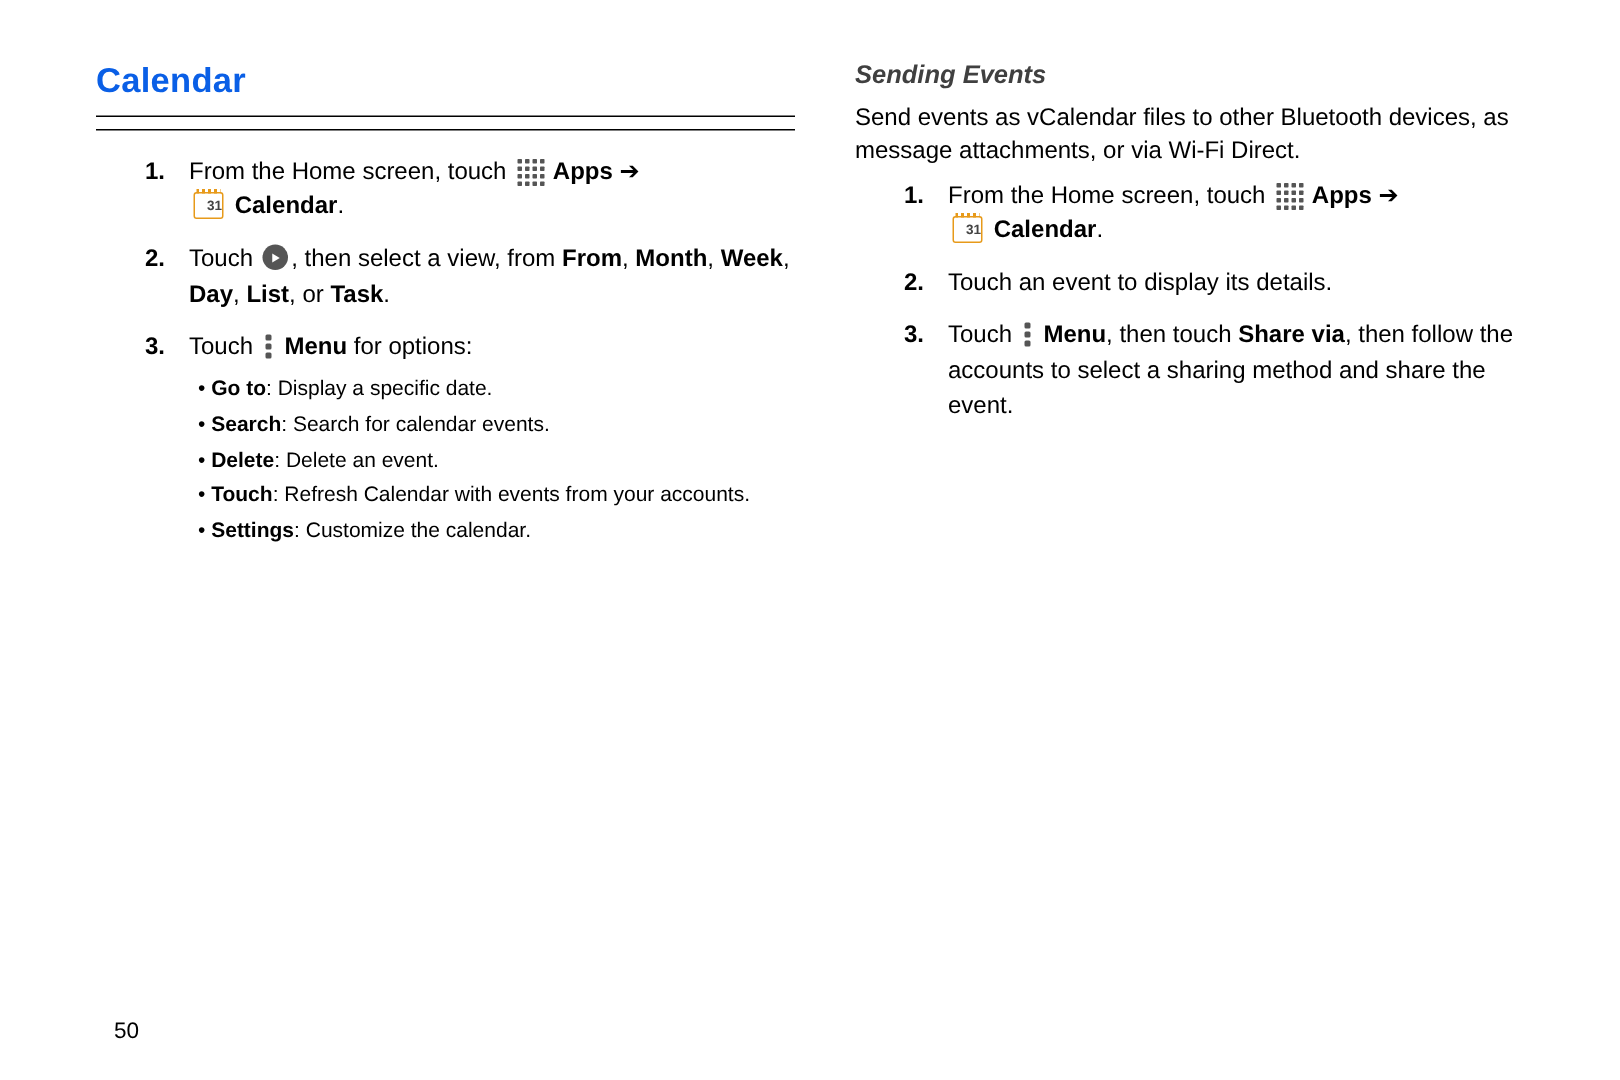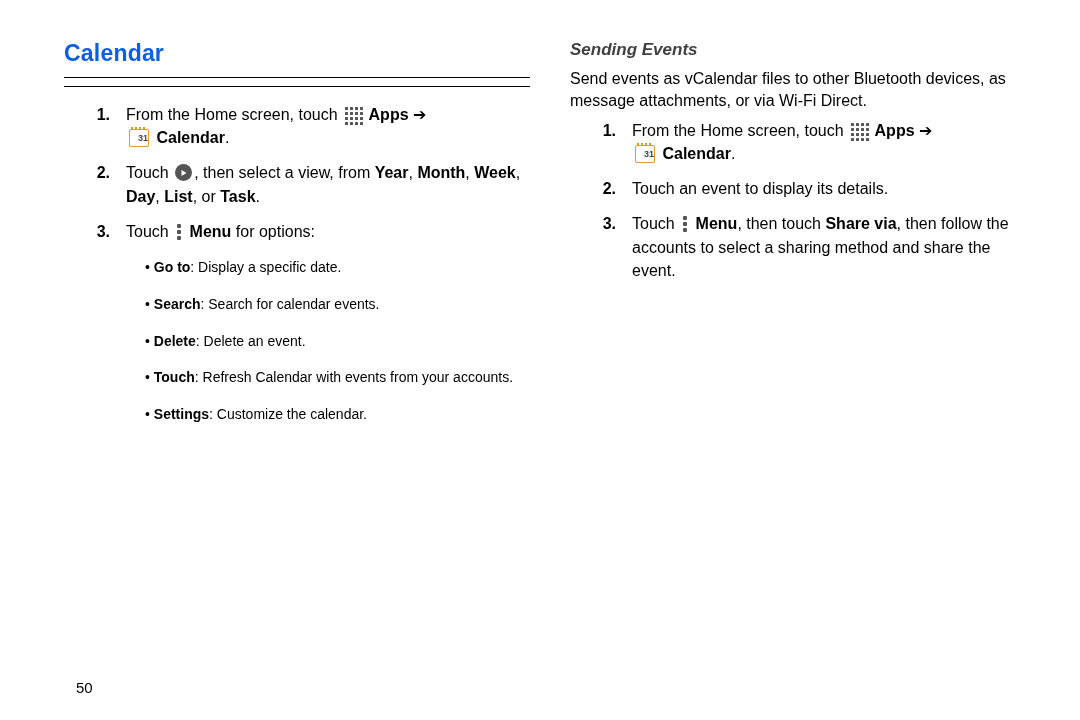--- a/index.html
+++ b/index.html
@@ -12,21 +12,21 @@
   .tip{font-size:16px;line-height:1.45;margin:0 0 8px}
   .tip .tiplabel{font-weight:700}
   .tip .quoted{font-style:italic}
   h2.sub{color:#404040;font-style:italic;font-size:17px;font-weight:700;margin:0 0 8px}
   ol.steps{list-style:none;padding:0;margin:16px 0 0 24px}
   ol.steps>li{display:flex;gap:16px;font-size:16px;line-height:1.45;margin:0 0 12px}
   ol.steps>li>.num{font-weight:700;min-width:22px;text-align:right}
   ol.steps>li>.body{flex:1}
   .b{font-weight:700}
   ul.bullets{list-style:none;padding:0;margin:4px 0 0 6px}
-  ul.bullets>li{font-size:14px;line-height:1.7;margin:13px}
+  ul.bullets>li{font-size:14px;line-height:1.7;margin:0}
   ul.bullets>li>.b{font-weight:700}
   .pagenum{position:absolute;left:76px;bottom:24px;font-size:15px}
   
   .icon{display:inline-block;vertical-align:-3px}
   .apps-icon{width:16px;height:16px;position:relative;margin:0 3px}
   .apps-icon span{position:absolute;width:3px;height:3px;background:#555;border-radius:.5px}
   .apps-icon span:nth-child(1){left:0;top:0}.apps-icon span:nth-child(2){left:5px;top:0}.apps-icon span:nth-child(3){left:10px;top:0}.apps-icon span:nth-child(4){left:15px;top:0}
   .apps-icon span:nth-child(5){left:0;top:5px}.apps-icon span:nth-child(6){left:5px;top:5px}.apps-icon span:nth-child(7){left:10px;top:5px}.apps-icon span:nth-child(8){left:15px;top:5px}
   .apps-icon span:nth-child(9){left:0;top:10px}.apps-icon span:nth-child(10){left:5px;top:10px}.apps-icon span:nth-child(11){left:10px;top:10px}.apps-icon span:nth-child(12){left:15px;top:10px}
   .apps-icon span:nth-child(13){left:0;top:15px}.apps-icon span:nth-child(14){left:5px;top:15px}.apps-icon span:nth-child(15){left:10px;top:15px}.apps-icon span:nth-child(16){left:15px;top:15px}
@@ -56,21 +56,21 @@
           <span class="body">
             <span>From the Home screen, touch </span><span class="icon apps-icon"><span></span><span></span><span></span><span></span><span></span><span></span><span></span><span></span><span></span><span></span><span></span><span></span><span></span><span></span><span></span><span></span></span>
             <span class="b">Apps</span><span> ➔ </span><br>
             <span class="icon cal-icon"><span>31</span></span>
             <span class="b">Calendar</span><span>.</span>
           </span>
         </li>
         <li>
           <span class="num">2.</span>
           <span class="body">
-            <span>Touch </span><span class="icon arrow-circle"></span><span>, then select a view, from </span><span class="b">Year</span>, <span class="b">Month</span>, <span class="b">Week</span>, <span class="b">Day</span>, <span class="b">List</span>, or <span class="b">Task</span><span>.</span>
+            <span>Touch </span><span class="icon arrow-circle"></span><span>, then select a view, from </span><span class="b">From</span>, <span class="b">Month</span>, <span class="b">Week</span>, <span class="b">Day</span>, <span class="b">List</span>, or <span class="b">Task</span><span>.</span>
           </span>
         </li>
         <li>
           <span class="num">3.</span>
           <span class="body">
             <span>Touch </span><span class="icon menu-dots"><span></span><span></span><span></span></span>
             <span class="b">Menu</span><span> for options:</span>
             <ul class="bullets">
               <li>• <span class="b">Go to</span><span>: Display a specific date.</span></li>
               <li>• <span class="b">Search</span><span>: Search for calendar events.</span></li>

